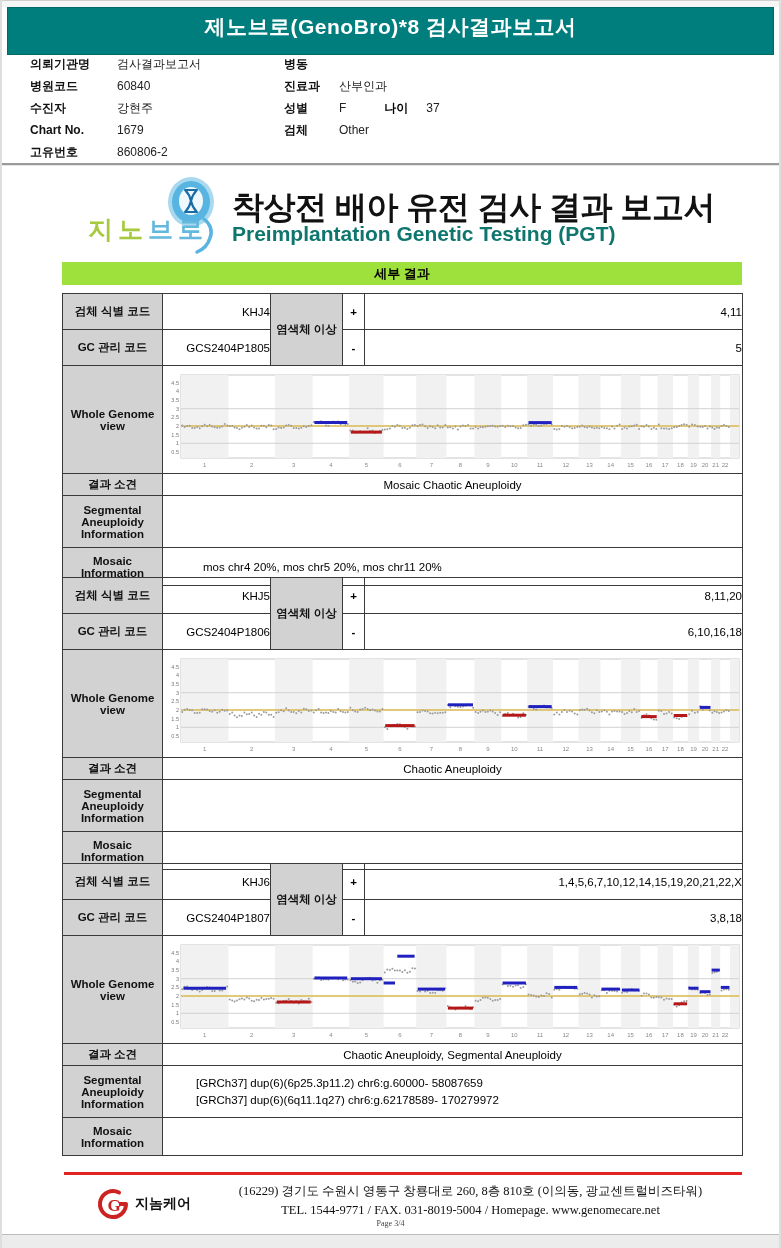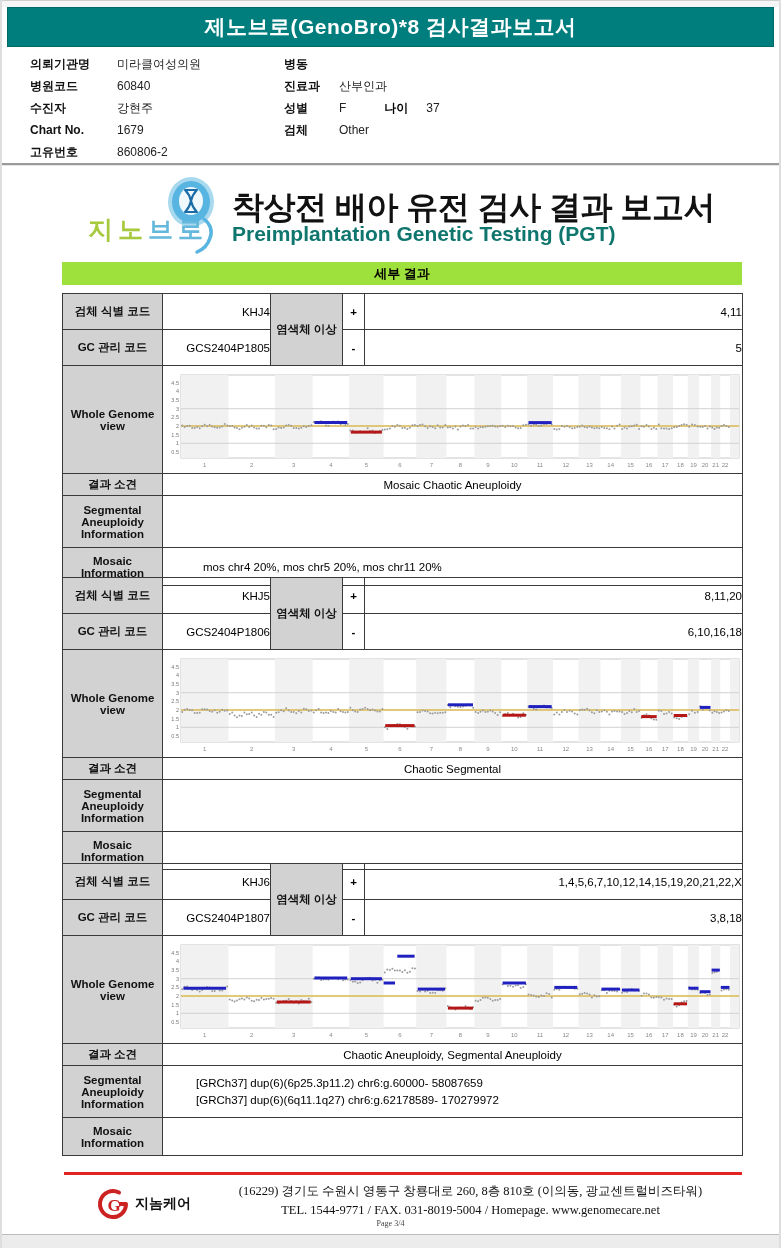--- a/index.html
+++ b/index.html
@@ -1,20 +1,20 @@
 <!DOCTYPE html>
 <html><head>
 <meta charset="utf-8">
 <style>
   * { box-sizing: border-box; margin: 0; padding: 0; }
   body { background:#e9e9e9; font-family:"Liberation Sans", sans-serif; }
   .page { position:relative; width:781px; height:1248px; background:#fff; margin:0 auto;
           border-left:2px solid #dedede; border-right:2px solid #dedede; overflow:hidden; }
   .top-gap { position:absolute; top:0; left:0; right:0; height:7px; background:#f6f6f6; border-top:1px solid #cfcfcf; }
-  .teal-bar { position:absolute; top:7px; left:5px; right:5px; height:40px; background:#007d7d;
+  .teal-bar { position:absolute; top:7px; left:5px; right:5px; height:48px; background:#007d7d;
               border:1px solid #006a6a; color:#fff; font-size:21px; font-weight:bold;
               text-align:center; line-height:38px; letter-spacing:0.5px; }
   
   .info { position:absolute; top:53px; left:0; right:0; height:110px; font-size:12px; }
   .info-col { position:absolute; top:0; }
   .info-col1 { left:28px; }
   .info-col2 { left:282px; }
   .info-col3 { left:474px; }
   .info-row { height:22px; line-height:22px; white-space:nowrap; }
   .info-row .lbl { display:inline-block; font-weight:bold; color:#111; }
@@ -65,21 +65,21 @@
 </style>
 </head>
 <body>
 
 <div class="page">
   <div class="top-gap"></div>
   <div class="teal-bar">제노브로(GenoBro)*8 검사결과보고서</div>
 
   <div class="info">
     <div class="info-col info-col1">
-      <div class="info-row"><span class="lbl">의뢰기관명</span><span class="val">미라클여성의원</span></div>
+      <div class="info-row"><span class="lbl">의뢰기관명</span><span class="val">검사결과보고서</span></div>
       <div class="info-row"><span class="lbl">병원코드</span><span class="val">60840</span></div>
       <div class="info-row"><span class="lbl">수진자</span><span class="val">강현주</span></div>
       <div class="info-row"><span class="lbl">Chart No.</span><span class="val">1679</span></div>
       <div class="info-row"><span class="lbl">고유번호</span><span class="val">860806-2</span></div>
     </div>
     <div class="info-col info-col2">
       <div class="info-row"><span class="lbl">병동</span><span class="val"></span></div>
       <div class="info-row"><span class="lbl">진료과</span><span class="val">산부인과</span></div>
       <div class="info-row"><span class="lbl">성별</span><span class="val">F</span><span class="lbl2">나이</span><span class="val">37</span></div>
       <div class="info-row"><span class="lbl">검체</span><span class="val">Other</span></div>
@@ -723,21 +723,21 @@
                   <text x="516.4" y="96" font-size="6" fill="#888" text-anchor="middle" font-family="Liberation Sans, sans-serif">18</text>
                   <text x="529.5" y="96" font-size="6" fill="#888" text-anchor="middle" font-family="Liberation Sans, sans-serif">19</text>
                   <text x="541.1" y="96" font-size="6" fill="#888" text-anchor="middle" font-family="Liberation Sans, sans-serif">20</text>
                   <text x="551.7" y="96" font-size="6" fill="#888" text-anchor="middle" font-family="Liberation Sans, sans-serif">21</text>
                   <text x="561.1" y="96" font-size="6" fill="#888" text-anchor="middle" font-family="Liberation Sans, sans-serif">22</text>
                 </svg></div>
             </td>
       </tr>
       <tr class="r-result">
         <td class="hlbl">결과 소견</td>
-        <td class="resultval" colspan="4">Chaotic Segmental</td>
+        <td class="resultval" colspan="4">Chaotic Aneuploidy</td>
       </tr>
       <tr class="r-seg">
         <td class="hlbl">Segmental Aneuploidy Information</td>
         <td class="segval" colspan="4">
           <div></div>
           <div></div>
         </td>
       </tr>
       <tr class="r-mos">
         <td class="hlbl">Mosaic Information</td>

